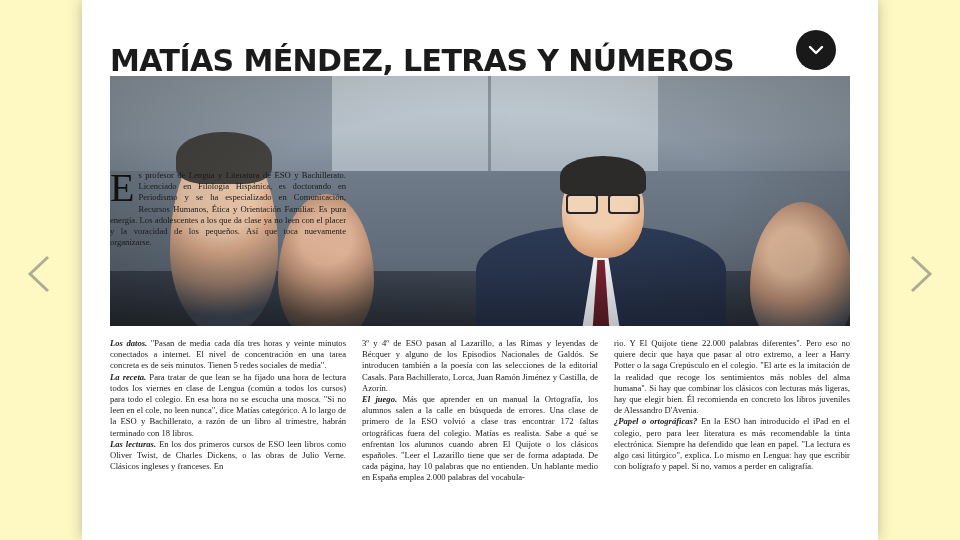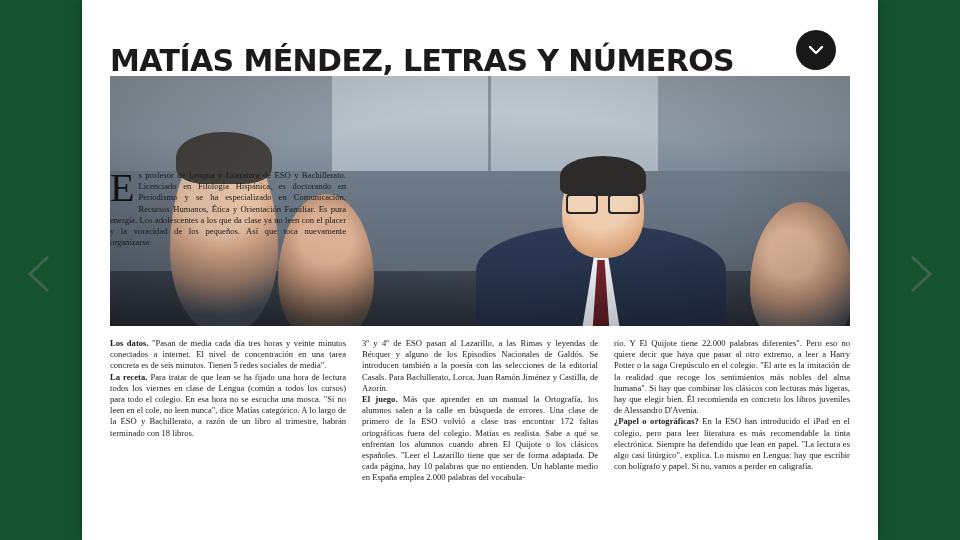--- a/index.html
+++ b/index.html
@@ -10,21 +10,21 @@
     width: 960px;
     height: 540px;
     background: #d9d9d9;
     font-family: "Liberation Serif", serif;
     overflow: hidden;
   }
   .viewer {
     position: relative;
     width: 960px;
     height: 540px;
-    background: #14532d;
+    background: #fef9c3;
     overflow: hidden;
   }
   .page {
     position: absolute;
     left: 82px;
     top: 0;
     width: 796px;
     height: 540px;
     background: #ffffff;
     box-shadow: 0 0 14px rgba(0,0,0,0.25);
@@ -192,21 +192,21 @@
     color: #1a1a1a;
   }
   .dropcap {
     float: left;
     font-family: "Liberation Serif", serif;
     font-size: 40px;
     line-height: 32px;
     padding: 2px 4px 0 0;
     color: #111;
   }
-  .lead { font-weight: bold; }
+  .lead { font-weight: bold; font-style: italic; }
 
   .nav-arrow {
     position: absolute;
     top: 252px;
     width: 36px;
     height: 44px;
     cursor: pointer;
     opacity: 0.55;
   }
   .nav-prev { left: 22px; }
@@ -270,20 +270,23 @@
 
       <div class="columns">
 
         <div class="col">
           <p>
             <span class="lead">Los datos.</span><span> "Pasan de media cada día tres horas y veinte minutos conectados a internet. El nivel de concentración en una tarea concreta es de seis minutos. Tienen 5 redes sociales de media".</span>
           </p>
           <p>
             <span class="lead">La receta.</span><span> Para tratar de que lean se ha fijado una hora de lectura todos los viernes en clase de Lengua (común a todos los cursos) para todo el colegio. En esa hora no se escucha una mosca. "Si no leen en el cole, no leen nunca", dice Matías categórico. A lo largo de la ESO y Bachillerato, a razón de un libro al trimestre, habrán terminado con 18 libros.</span>
           </p>
+          <p>
+            <span class="lead">Las lecturas.</span><span> En los dos primeros cursos de ESO leen libros como Oliver Twist, de Charles Dickens, o las obras de Julio Verne. Clásicos ingleses y franceses. En</span>
+          </p>
         </div>
 
         <div class="col">
           <p>
             <span class="lead"></span><span>3º y 4º de ESO pasan al Lazarillo, a las Rimas y leyendas de Bécquer y alguno de los Episodios Nacionales de Galdós. Se introducen también a la poesía con las selecciones de la editorial Casals. Para Bachillerato, Lorca, Juan Ramón Jiménez y Castilla, de Azorín.</span>
           </p>
           <p>
             <span class="lead">El juego.</span><span> Más que aprender en un manual la Ortografía, los alumnos salen a la calle en búsqueda de errores. Una clase de primero de la ESO volvió a clase tras encontrar 172 faltas ortográficas fuera del colegio. Matías es realista. Sabe a qué se enfrentan los alumnos cuando abren El Quijote o los clásicos españoles. "Leer el Lazarillo tiene que ser de forma adaptada. De cada página, hay 10 palabras que no entienden. Un hablante medio en España emplea 2.000 palabras del vocabula-</span>
           </p>
         </div>

